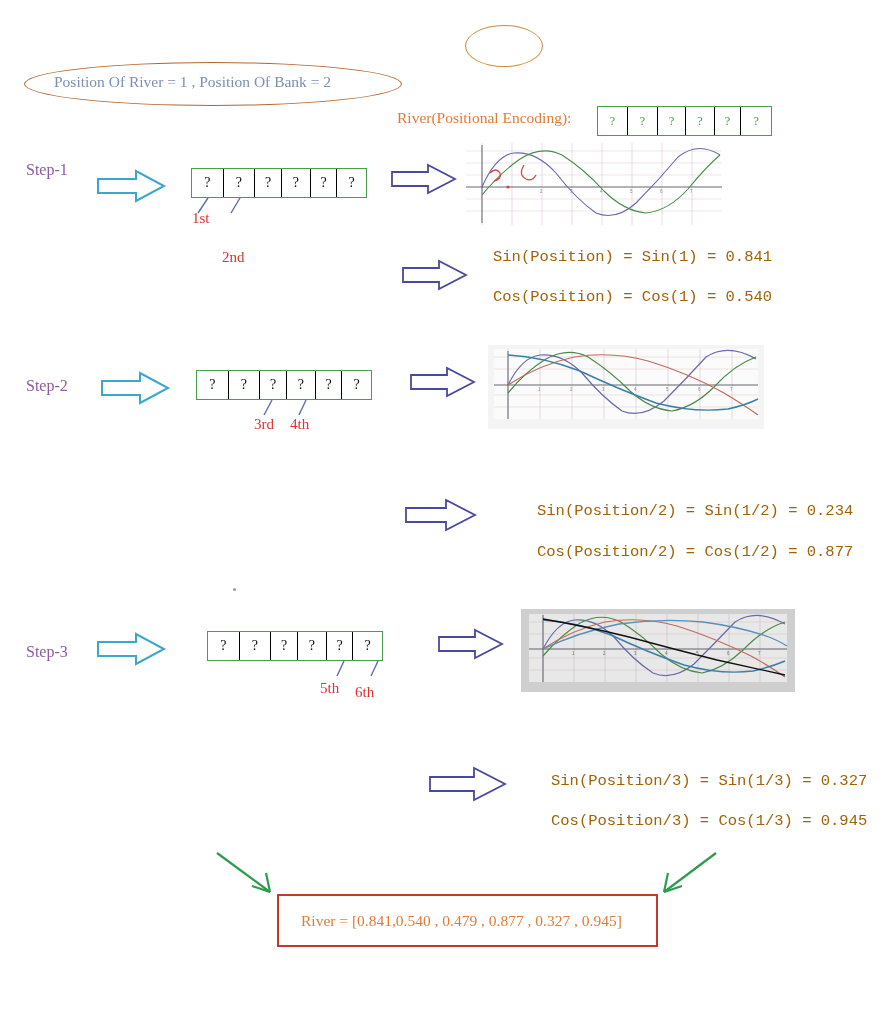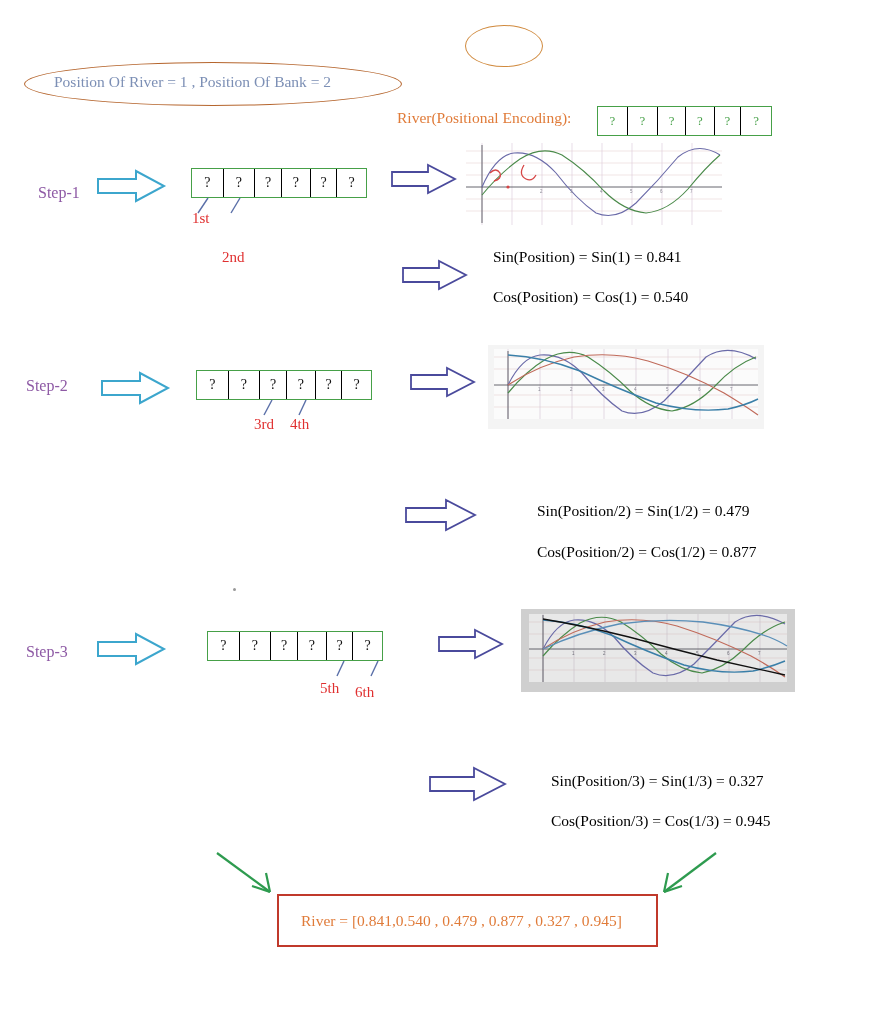--- a/index.html
+++ b/index.html
@@ -86,42 +86,43 @@
   #box1 { left: 191px; top: 168px; width: 176px; height: 30px; }
   #box2 { left: 196px; top: 370px; width: 176px; height: 30px; }
   #box3 { left: 207px; top: 631px; width: 176px; height: 30px; }
 
   
   .step-label {
     font-size: 16px;
     color: #8e5aa5;
     white-space: nowrap;
   }
-  #step1 { left: 26px; top: 184px; margin-left: 12px; }
+  #step1 { left: 26px; top: 161px; }
   #step2 { left: 26px; top: 377px; text-align: center; }
   #step3 { left: 26px; top: 643px; }
 
   
   .ord-label {
     font-size: 15px;
     color: #e03030;
     white-space: nowrap;
   }
   #ord-1st { left: 192px; top: 210px; }
   #ord-2nd { left: 222px; top: 210px; margin-top: 39px; }
   #ord-3rd { left: 254px; top: 416px; }
   #ord-4th { left: 290px; top: 416px; }
   #ord-5th { left: 320px; top: 668px; margin-top: 12px; }
   #ord-6th { left: 355px; top: 684px; }
 
   
   .eq {
     font-size: 15.5px;
-    color: #000000;
-    white-space: nowrap;
+    color: #a16207;
+    white-space: nowrap;
+    font-family: Liberation Mono, monospace;
   }
   #eq-sin-1 { left: 493px; top: 248px; }
   #eq-cos-1 { left: 493px; top: 288px; }
   #eq-sin-2 { left: 537px; top: 502px; }
   #eq-cos-2 { left: 537px; top: 543px; }
   #eq-sin-3 { left: 551px; top: 772px; }
   #eq-cos-3 { left: 551px; top: 812px; }
 
   
   #result-box {
@@ -296,21 +297,21 @@
     <text x="146" y="46">4</text>
       <text x="178" y="46">5</text>
       <text x="210" y="46">6</text>
     <text x="242" y="46">7</text>
   </g>
 </svg>
 
 <svg class="abs" style="left:404px; top:497px;" width="74" height="36">
   <path d="M2 11 L42 11 L42 3 L71 18 L42 33 L42 25 L2 25 Z" fill="none" stroke="#4a4a9c" stroke-width="1.8"></path>
 </svg>
-<div class="abs eq" id="eq-sin-2">Sin(Position/2) = Sin(1/2) =  0.479</div>
+<div class="abs eq" id="eq-sin-2">Sin(Position/2) = Sin(1/2) =  0.234</div>
 <div class="abs eq" id="eq-cos-2">Cos(Position/2) = Cos(1/2) =  0.877</div>
 
 <div class="abs tiny-dot"></div>
 <div class="abs step-label" id="step3">Step-3</div>
 
 <svg class="abs" style="left:96px; top:631px;" width="72" height="36">
   <path d="M2 11 L40 11 L40 3 L68 18 L40 33 L40 25 L2 25 Z" fill="none" stroke="#3ca6cd" stroke-width="2"></path>
 </svg>
 
 <div class="abs cellbox" id="box3">

